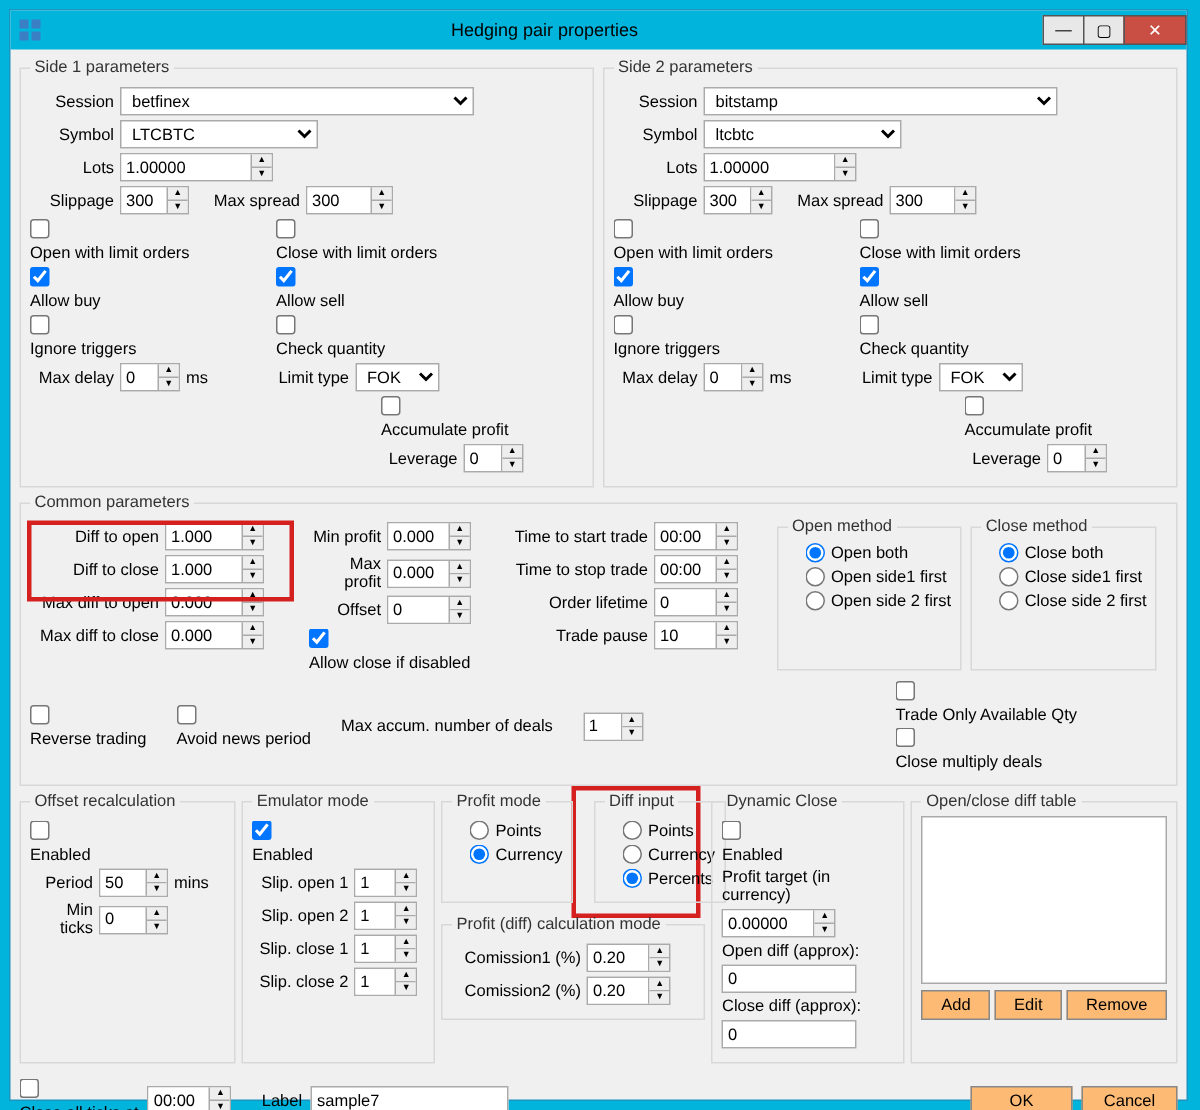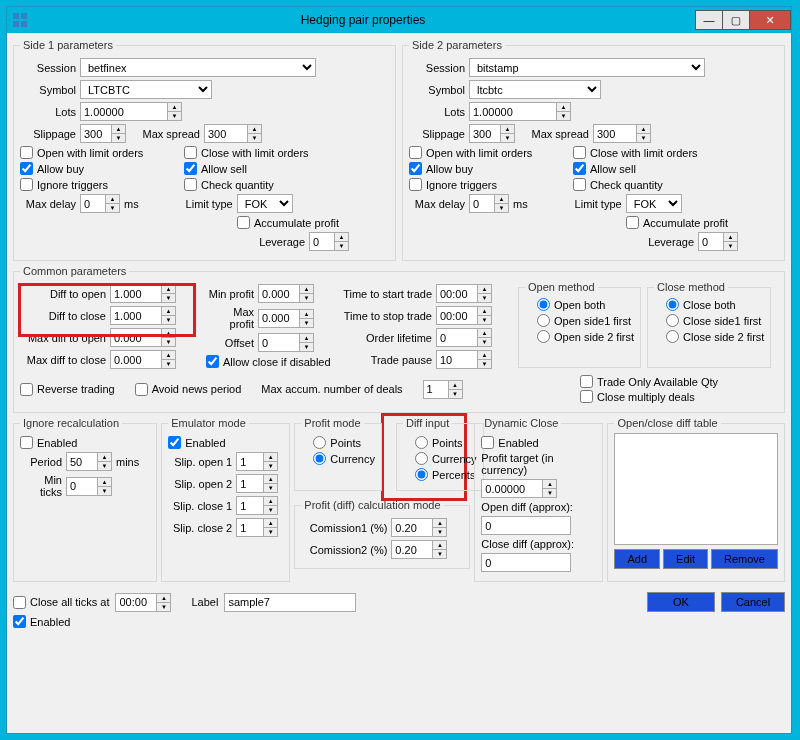--- a/index.html
+++ b/index.html
@@ -18,25 +18,25 @@
 .row2 { display: flex; gap: 6px; }
 .row2 > fieldset { flex: 1; }
 .frow { display: flex; align-items: center; margin: 3px 0; gap: 4px; }
 .lbl { display: inline-block; text-align: right; }
 select, input[type=text] { border: 1px solid #aaa; background: #fff; height: 19px; padding: 0 3px; font-size: 11px; }
 .spin { display: inline-flex; align-items: stretch; border: 1px solid #aaa; height: 19px; background: #fff; }
 .spin input { border: none; width: 44px; padding: 0 3px; font-size: 11px; outline: none; }
 .spin .arrows { width: 14px; display: flex; flex-direction: column; border-left: 1px solid #aaa; }
 .spin .arrows div { flex: 1; display: flex; align-items: center; justify-content: center; font-size: 6px; line-height: 1; background: #eee; cursor: pointer; }
 .spin .arrows div:first-child { border-bottom: 1px solid #aaa; }
-.chk { display: inline-flex; align-items: center; gap: 4px; }
+.chk { display: inline-flex; gap: 4px; flex-direction: column; }
 .chk input { width: 13px; height: 13px; }
 .rad { display: inline-flex; align-items: center; gap: 4px; margin-left: 12px; }
 .rad input { width: 13px; height: 13px; }
-.btn { border: 1px solid #888; background: #1d4ed8; padding: 3px 12px; font-size: 11px; cursor: pointer; }
+.btn { border: 1px solid #888; background: #fdba74; padding: 3px 12px; font-size: 11px; cursor: pointer; }
 .highlight { border: 3px solid #d52020; position: absolute; pointer-events: none; }
 </style>
 </head>
 <body>
 
 <div class="window">
   <div class="titlebar">
     <div class="title-icon">
       <svg viewBox="0 0 16 16">
           <rect x="1" y="1" width="6" height="6" fill="#3a7fc4"></rect>
@@ -451,21 +451,21 @@
           <label class="chk">
               <input type="checkbox" style="">
               <span>Close multiply deals</span>
             </label>
         </div>
       </div>
     </fieldset>
 
     <div style="display:flex; gap:4px">
       <fieldset style="width:152px">
-        <legend>Ignore recalculation</legend>
+        <legend>Offset recalculation</legend>
         <div class="frow">
             <label class="chk">
               <input type="checkbox" style="">
               <span>Enabled</span>
             </label>
           </div>
         <div class="frow">
             <span class="lbl" style="width:42px">Period</span>
             <span class="spin">
               <input style="width: 30px;" value="50">

